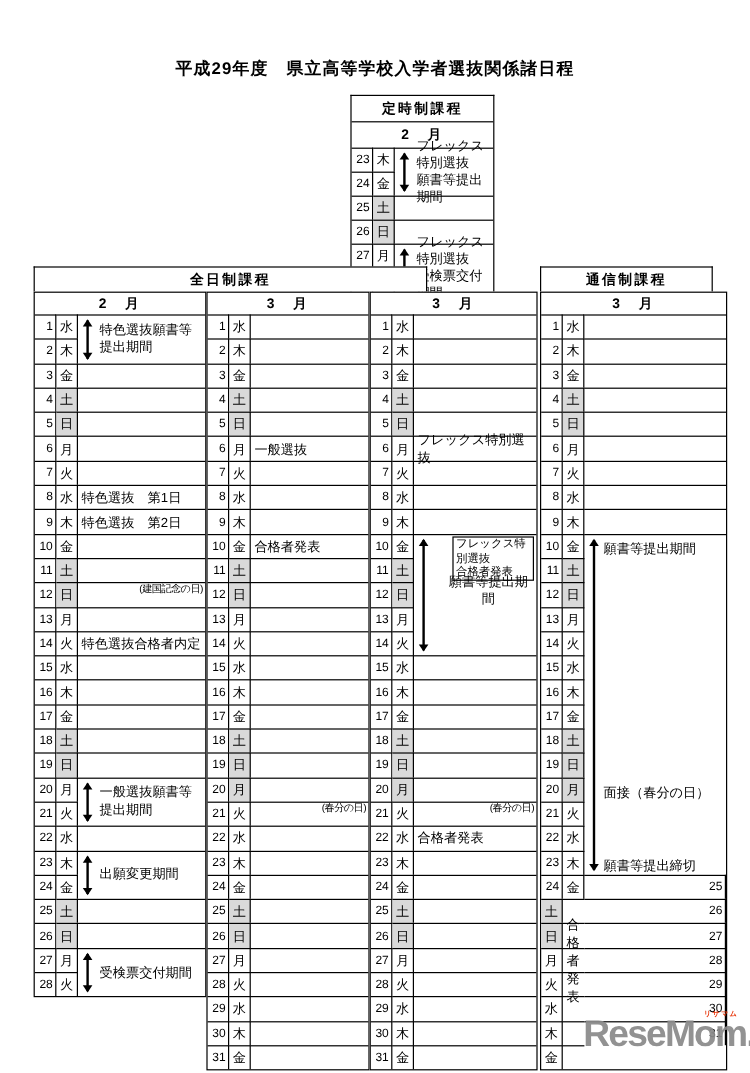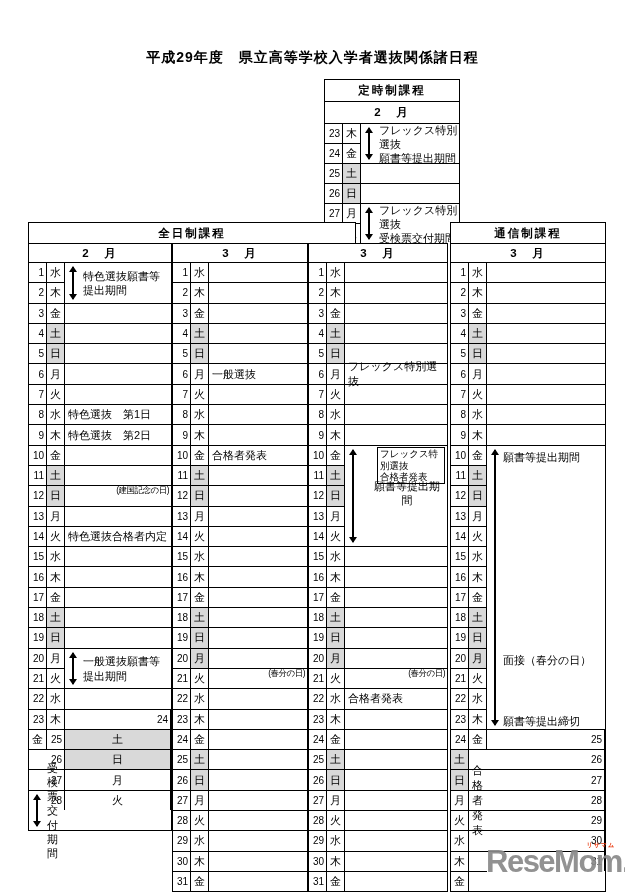--- a/index.html
+++ b/index.html
@@ -57,22 +57,22 @@
   .box-label{
     position:absolute;top:1px;left:32px;right:2px;border:1px solid #000;
     font-size:9.5px;line-height:1.25;padding:0 2px;white-space:pre-line;
   }
   .course-box{
     position:absolute;top:222px;height:21px;border:1.5px solid #000;border-bottom:none;
     display:flex;align-items:center;justify-content:center;
     font-size:11.5px;font-weight:bold;letter-spacing:2px;background:#fff;box-sizing:border-box;
   }
   #hdr-zennichi{left:28px;width:328px;}
-  #hdr-tsushin{left:450px;width:156px;font-family:Liberation Serif, serif;}
-  #cal-teiji{left:324px;top:79px;width:136px;border-bottom:none;}
+  #hdr-tsushin{left:450px;width:144px;font-family:Liberation Serif, serif;}
+  #cal-teiji{left:292px;top:79px;width:120px;border-bottom:none;}
   #cal-1{left:28px;top:243px;width:144px;}
   #cal-2{left:172px;top:243px;width:136px;}
   #cal-3{left:308px;top:243px;width:140px;}
   #cal-4{left:450px;top:243px;width:156px;}
   
   .logo{position:absolute;left:486px;top:844px;z-index:5;}
   .logo-text{
     font-size:31px;font-weight:bold;letter-spacing:-1.5px;opacity:.93;
     font-family:"Liberation Sans","DejaVu Sans",sans-serif;
   }
@@ -186,20 +186,24 @@
       <div class="span-label">一般選抜願書等
 提出期間</div>
     </div>
     <div class="cal-num bt">21</div>
     <div class="cal-dow bt">火</div>
     <div class="cal-num bt">22</div>
     <div class="cal-dow bt">水</div>
     <div class="cal-content bt"></div>
     <div class="cal-num bt">23</div>
     <div class="cal-dow bt">木</div>
+    <div class="cal-content span-cell bt" style="grid-row: span 2;">
+      <div class="varrow"></div>
+      <div class="span-label">出願変更期間</div>
+    </div>
     <div class="cal-num bt">24</div>
     <div class="cal-dow bt">金</div>
     <div class="cal-num bt">25</div>
     <div class="cal-dow bt shaded">土</div>
     <div class="cal-content bt"></div>
     <div class="cal-num bt">26</div>
     <div class="cal-dow bt shaded">日</div>
     <div class="cal-content bt"></div>
     <div class="cal-num bt">27</div>
     <div class="cal-dow bt">月</div>

